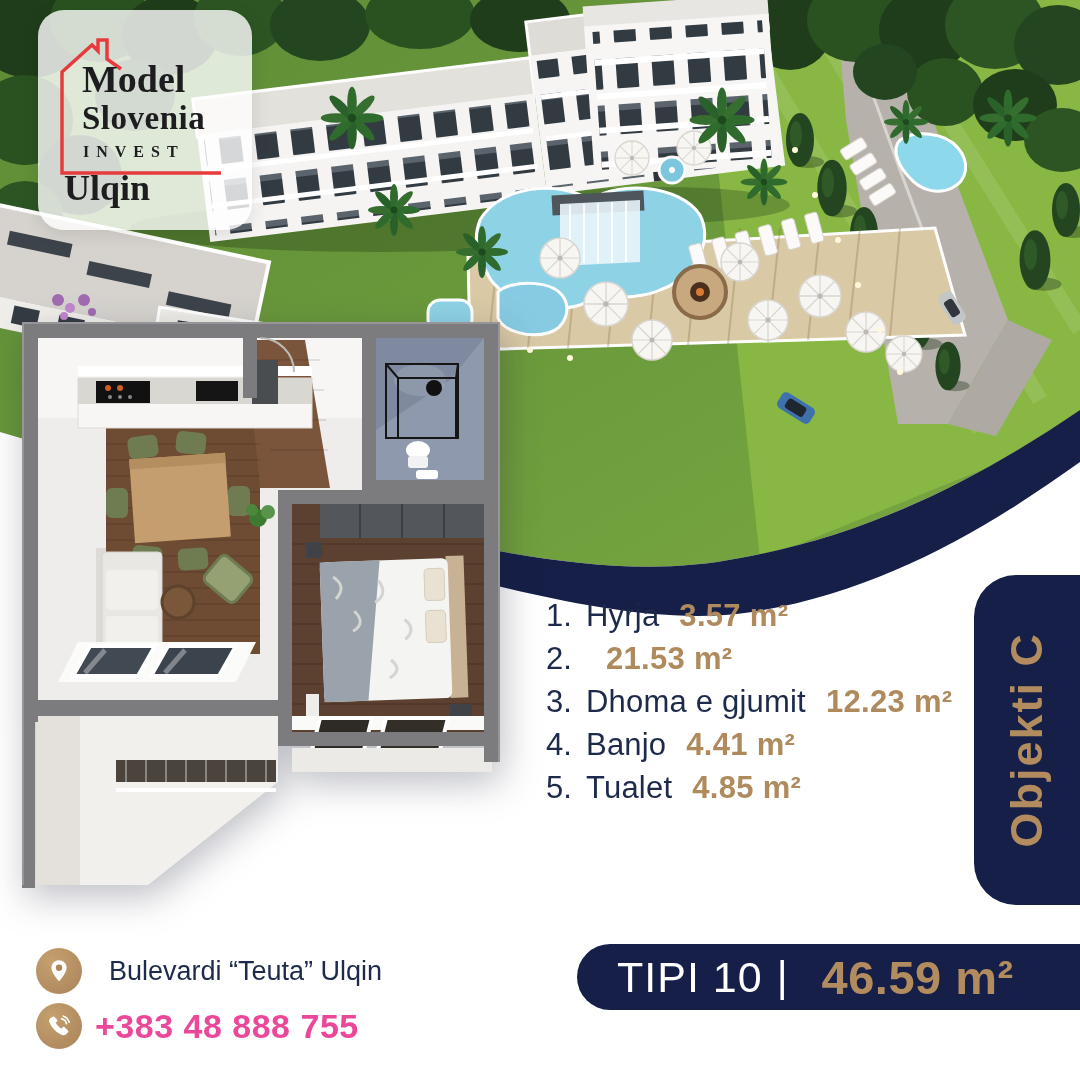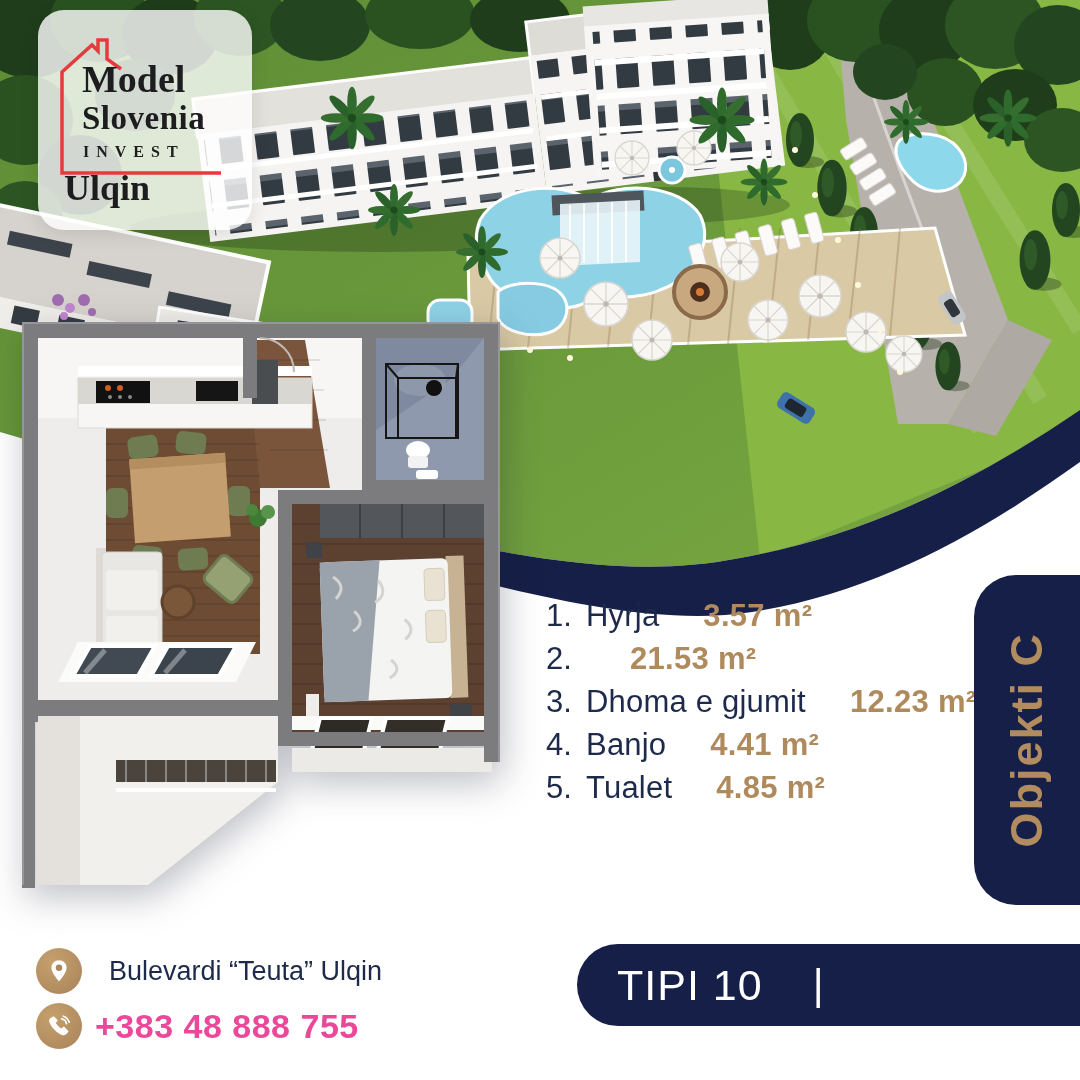--- a/index.html
+++ b/index.html
@@ -21,31 +21,31 @@
   .logo-house{position:absolute;left:0;top:0;}
 
   
   .floorplan{position:absolute;left:20px;top:320px;filter:drop-shadow(4px 12px 18px rgba(25,30,50,0.28));}
 
   
   .room-list{position:absolute;left:546px;top:598px;display:flex;flex-direction:column;gap:7px;}
   .room-row{display:flex;align-items:baseline;font-size:31px;white-space:nowrap;}
   .room-row .num{color:#1d2a4b;width:40px;}
   .room-row .label{color:#1d2a4b;letter-spacing:.2px;}
-  .room-row .value{color:#ae8a5c;font-weight:bold;margin-left:44px;letter-spacing:.3px;}
+  .room-row .value{color:#ae8a5c;font-weight:bold;margin-left:20px;letter-spacing:.3px;}
 
   
   .objekti-panel{position:absolute;right:0;top:575px;width:106px;height:330px;background:#151f47;
                  border-radius:42px 0 0 42px;display:flex;align-items:center;justify-content:center;}
   .objekti-panel span{writing-mode:vertical-rl;transform:rotate(180deg);color:#b28c5e;
                  font-size:45px;font-weight:bold;letter-spacing:2px;}
 
   
-  .tipi-banner{position:absolute;left:577px;right:0;top:944px;height:82px;background:#151f47;
-               border-radius:46px 0 0 46px;display:flex;align-items:center;padding-left:40px;box-sizing:border-box;gap:36px;}
+  .tipi-banner{position:absolute;left:577px;right:0;top:944px;height:66px;background:#151f47;
+               border-radius:46px 0 0 46px;display:flex;align-items:center;padding-left:40px;box-sizing:border-box;}
   .tipi-banner .tipi{color:#ffffff;font-size:43px;font-weight:500;letter-spacing:1px;}
   .tipi-banner .sep{color:#ffffff;font-size:42px;font-weight:300;margin-left:14px;}
   .tipi-banner .area{color:#b28c5e;font-size:47px;font-weight:bold;margin-left:34px;letter-spacing:.5px;}
 
   
   .contact{position:absolute;left:36px;top:948px;display:flex;flex-direction:column;gap:9px;}
   .contact-row{display:flex;align-items:center;}
   .icon-circle{width:46px;height:46px;border-radius:50%;flex:0 0 auto;
                background:radial-gradient(circle at 35% 30%,#c5a06d,#a9835a);display:flex;align-items:center;justify-content:center;}
   .contact .address{color:#1d2a4b;font-size:27px;font-weight:500;margin-left:27px;}
@@ -521,20 +521,21 @@
     </div>
   </div>
 
   <div class="objekti-panel">
     <span>Objekti C</span>
   </div>
 
   <div class="tipi-banner">
     <span class="tipi">TIPI 10</span>
     <span class="sep">|</span>
+    <span class="area">46.59 m²</span>
   </div>
 
   <div class="contact">
     <div class="contact-row">
       <span class="icon-circle">
         <svg width="26" height="26" viewBox="0 0 24 24">
           <path d="M12,2 C8.1,2 5,5.1 5,9 C5,14 12,21.5 12,21.5 C12,21.5 19,14 19,9 C19,5.1 15.9,2 12,2 Z" fill="#ffffff"></path>
           <circle cx="12" cy="9" r="3" fill="#ad875c"></circle>
         </svg>
       </span>

